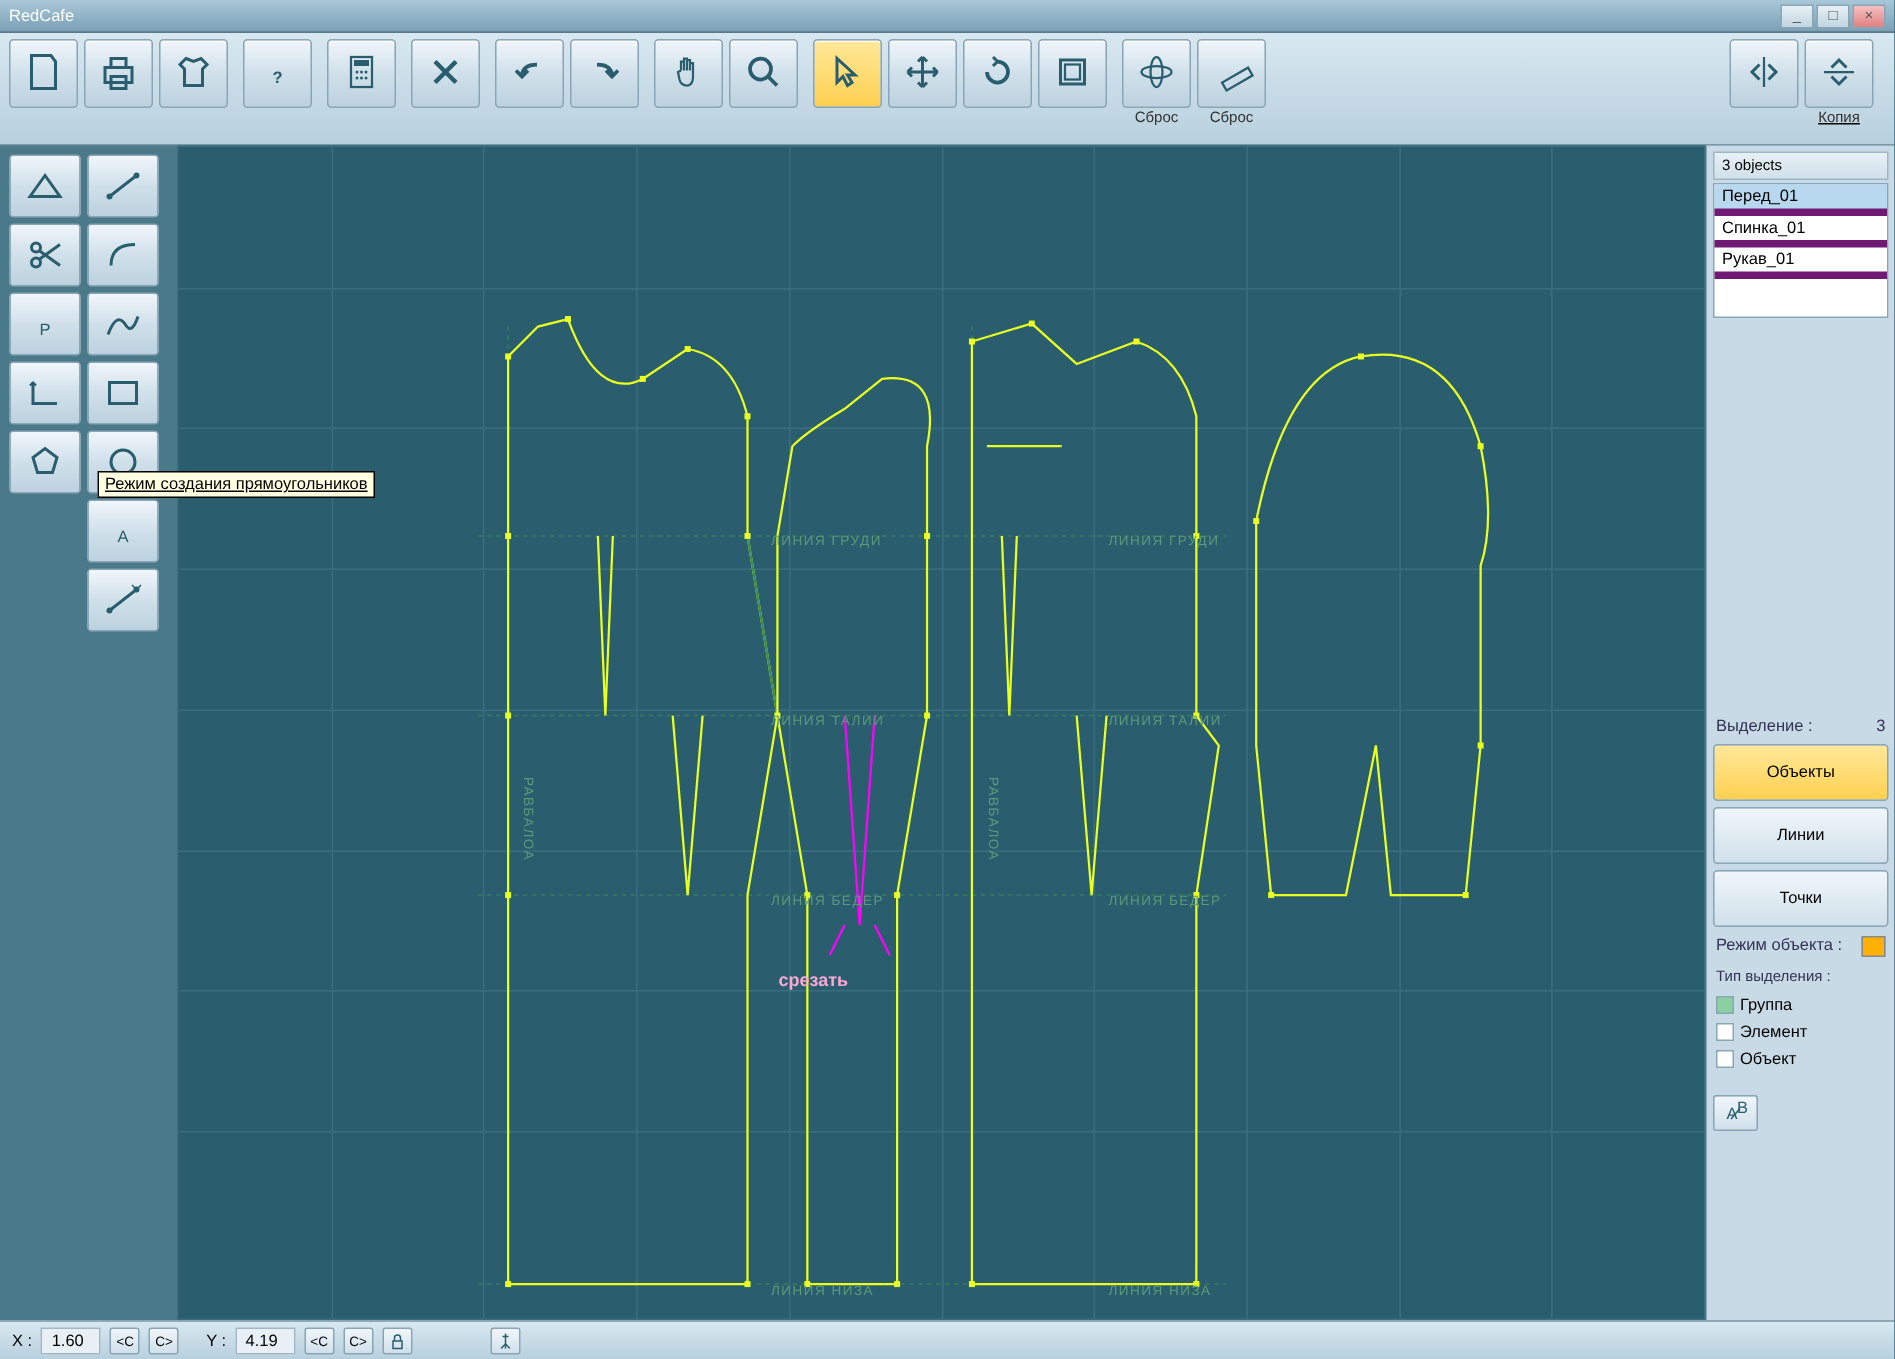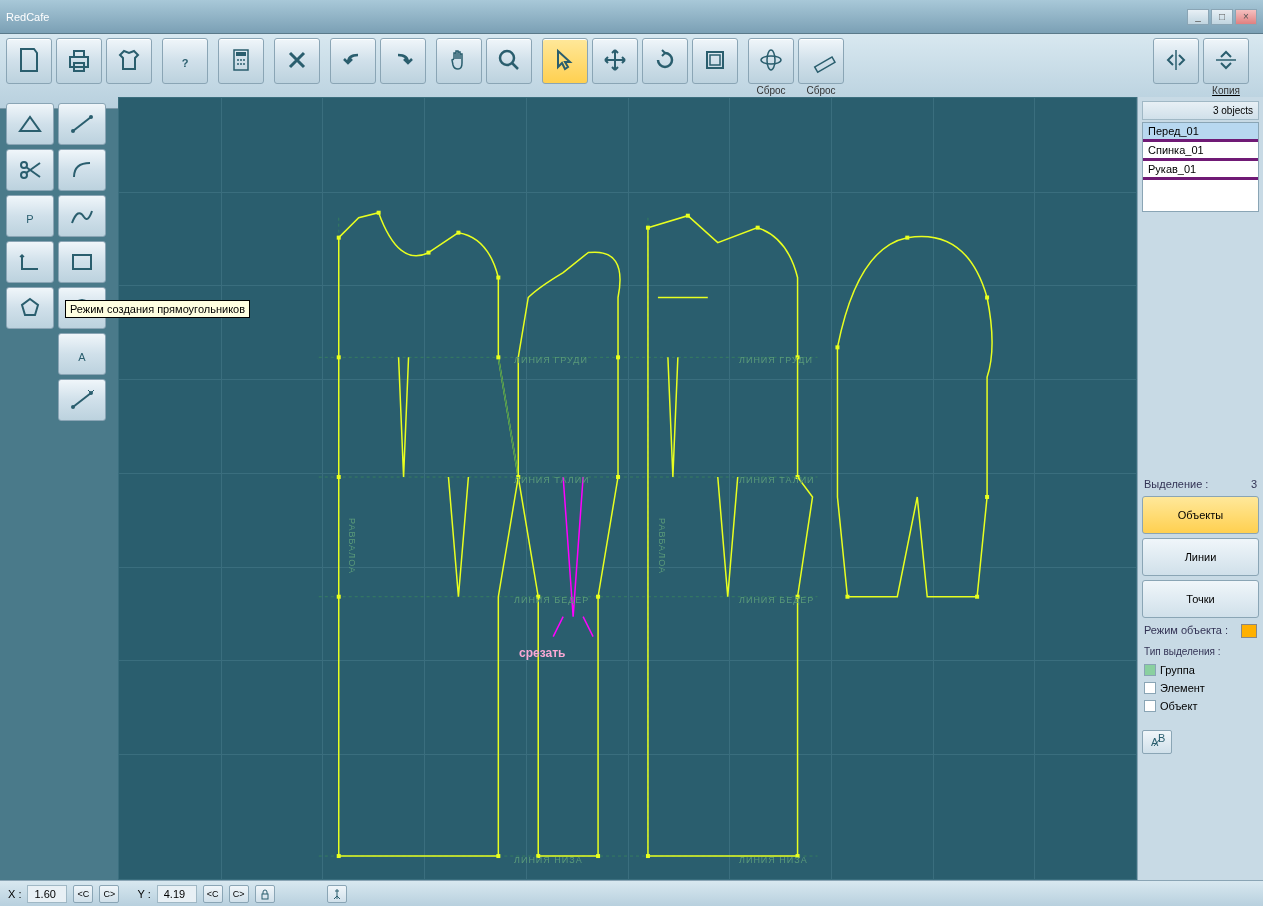--- a/index.html
+++ b/index.html
@@ -1,39 +1,39 @@
 <!DOCTYPE html>
 <html><head>
 <meta charset="utf-8">
 <style>
 *{box-sizing:border-box;margin:0;padding:0;font-family:Tahoma,Arial,sans-serif;font-size:11px;}
 body{width:1263px;height:906px;background:#4a7a8a;overflow:hidden;position:relative;}
-.titlebar{height:34px;background:linear-gradient(#a8c8d8,#7ba0b5);display:flex;align-items:center;padding:0 6px;color:#fff;border-bottom:1px solid #5a7a8a;}
+.titlebar{height:22px;background:linear-gradient(#a8c8d8,#7ba0b5);display:flex;align-items:center;padding:0 6px;color:#fff;border-bottom:1px solid #5a7a8a;}
 .titlebar .spacer{flex:1;}
 .win-btn{width:22px;height:16px;margin-left:2px;background:linear-gradient(#e8f0f5,#c0d5e0);border:1px solid #8aa5b5;display:flex;align-items:center;justify-content:center;font-size:10px;color:#555;}
 .toolbar{height:75px;background:linear-gradient(#d8e8f0,#b8d0de);border-bottom:1px solid #7a98a8;display:flex;align-items:flex-start;padding:4px 6px;gap:2px;}
 .tool-group{display:flex;gap:4px;margin-right:8px;}
 .tool-group.right{margin-left:auto;text-decoration:underline;}
 .tool-btn{width:46px;height:46px;background:linear-gradient(#f0f6fa,#d0e0ea 50%,#bcd2de);border:1px solid #8aa5b5;border-radius:3px;display:flex;align-items:center;justify-content:center;cursor:pointer;box-shadow:inset 0 1px 0 #fff;}
 .tool-btn.selected{background:linear-gradient(#ffe89a,#ffd050);}
 .tool-btn svg{width:30px;height:30px;}
 .tool-col{display:flex;flex-direction:column;align-items:center;gap:1px;}
 .tool-label{font-size:10px;color:#333;}
 .workspace{position:absolute;top:97px;left:0;right:0;bottom:26px;display:flex;}
 .side-tools{width:118px;padding:6px;display:flex;flex-wrap:wrap;gap:4px;align-content:flex-start;}
 .side-btn{width:48px;height:42px;background:linear-gradient(#f0f6fa,#d0e0ea 50%,#bcd2de);border:1px solid #8aa5b5;border-radius:3px;display:flex;align-items:center;justify-content:center;cursor:pointer;}
 .side-btn svg{width:28px;height:26px;}
 .canvas{flex:1;background:#2a5e6e;position:relative;border:1px solid #3a6e7e;}
 .grid-line{position:absolute;background:#3a6e7e;}
 .grid-line.v{width:1px;top:0;bottom:0;}
 .grid-line.h{height:1px;left:0;right:0;}
 .right-panel{width:126px;background:#c8dae5;border-left:1px solid #8aa5b5;display:flex;flex-direction:column;padding:4px;gap:2px;}
-.panel-header{background:linear-gradient(#e8f0f5,#d0e0ea);border:1px solid #a0b8c5;padding:3px 5px;font-size:10px;text-align:right;}
+.panel-header{background:linear-gradient(#e8f0f5,#d0e0ea);border:1px solid #a0b8c5;padding:3px 5px;font-size:10px;}
 .list-box{background:#fff;border:1px solid #8aa5b5;min-height:90px;}
-.list-item{padding:2px 5px;font-size:11px;border-bottom:3px solid #701a75;}
+.list-item{padding:2px 5px;font-size:11px;border-bottom:5px solid #701a75;}
 .list-item.sel{background:#b8d8f0;}
 .panel-row{display:flex;justify-content:space-between;padding:3px 2px;font-size:10px;color:#335;}
 .panel-btn{background:linear-gradient(#f0f6fa,#d0e0ea);border:1px solid #8aa5b5;border-radius:3px;padding:12px;text-align:center;font-size:11px;cursor:pointer;margin:1px 0;}
 .panel-btn.active{background:linear-gradient(#ffe89a,#ffd050);}
 .color-swatch{width:16px;height:14px;background:#ffb000;border:1px solid #888;}
 .check-row{display:flex;align-items:center;gap:4px;padding:2px;font-size:10px;}
 .check-box{width:12px;height:12px;border:1px solid #8aa5b5;background:#fff;}
 .check-box.checked{background:#8ad0a0;}
 .statusbar{position:absolute;bottom:0;left:0;right:0;height:26px;background:linear-gradient(#d8e8f0,#b8d0de);border-top:1px solid #8aa5b5;display:flex;align-items:center;padding:0 8px;gap:6px;font-size:11px;}
 .status-field{background:#e8f0f5;border:1px solid #a0b8c5;padding:2px 6px;min-width:40px;}
@@ -364,21 +364,21 @@
     <span class="pattern-label" style="left:395px;top:377px;">ЛИНИЯ ТАЛИИ</span>
     <span class="pattern-label" style="left:620px;top:377px;">ЛИНИЯ ТАЛИИ</span>
     <span class="pattern-label" style="left:395px;top:497px;">ЛИНИЯ БЕДЕР</span>
     <span class="pattern-label" style="left:620px;top:497px;">ЛИНИЯ БЕДЕР</span>
     <span class="pattern-label" style="left:395px;top:757px;">ЛИНИЯ НИЗА</span>
     <span class="pattern-label" style="left:620px;top:757px;">ЛИНИЯ НИЗА</span>
     <span class="pattern-label v" style="left:228px;top:420px;">РАВБАЛОА</span>
     <span class="pattern-label v" style="left:538px;top:420px;">РАВБАЛОА</span>
     <span class="annotation" style="left:400px;top:548px;">срезать</span>
 
-    <div class="tooltip" style="left:-54px;top:202px;">Режим создания прямоугольников</div>
+    <div class="tooltip" style="left:-54px;top:216px;text-decoration:underline;">Режим создания прямоугольников</div>
   </div>
 
   <div class="right-panel">
     <div class="panel-header">3 objects</div>
     <div class="list-box">
       <div class="list-item sel">Перед_01</div>
       <div class="list-item">Спинка_01</div>
       <div class="list-item">Рукав_01</div>
     </div>
     <div style="flex:1"></div>

